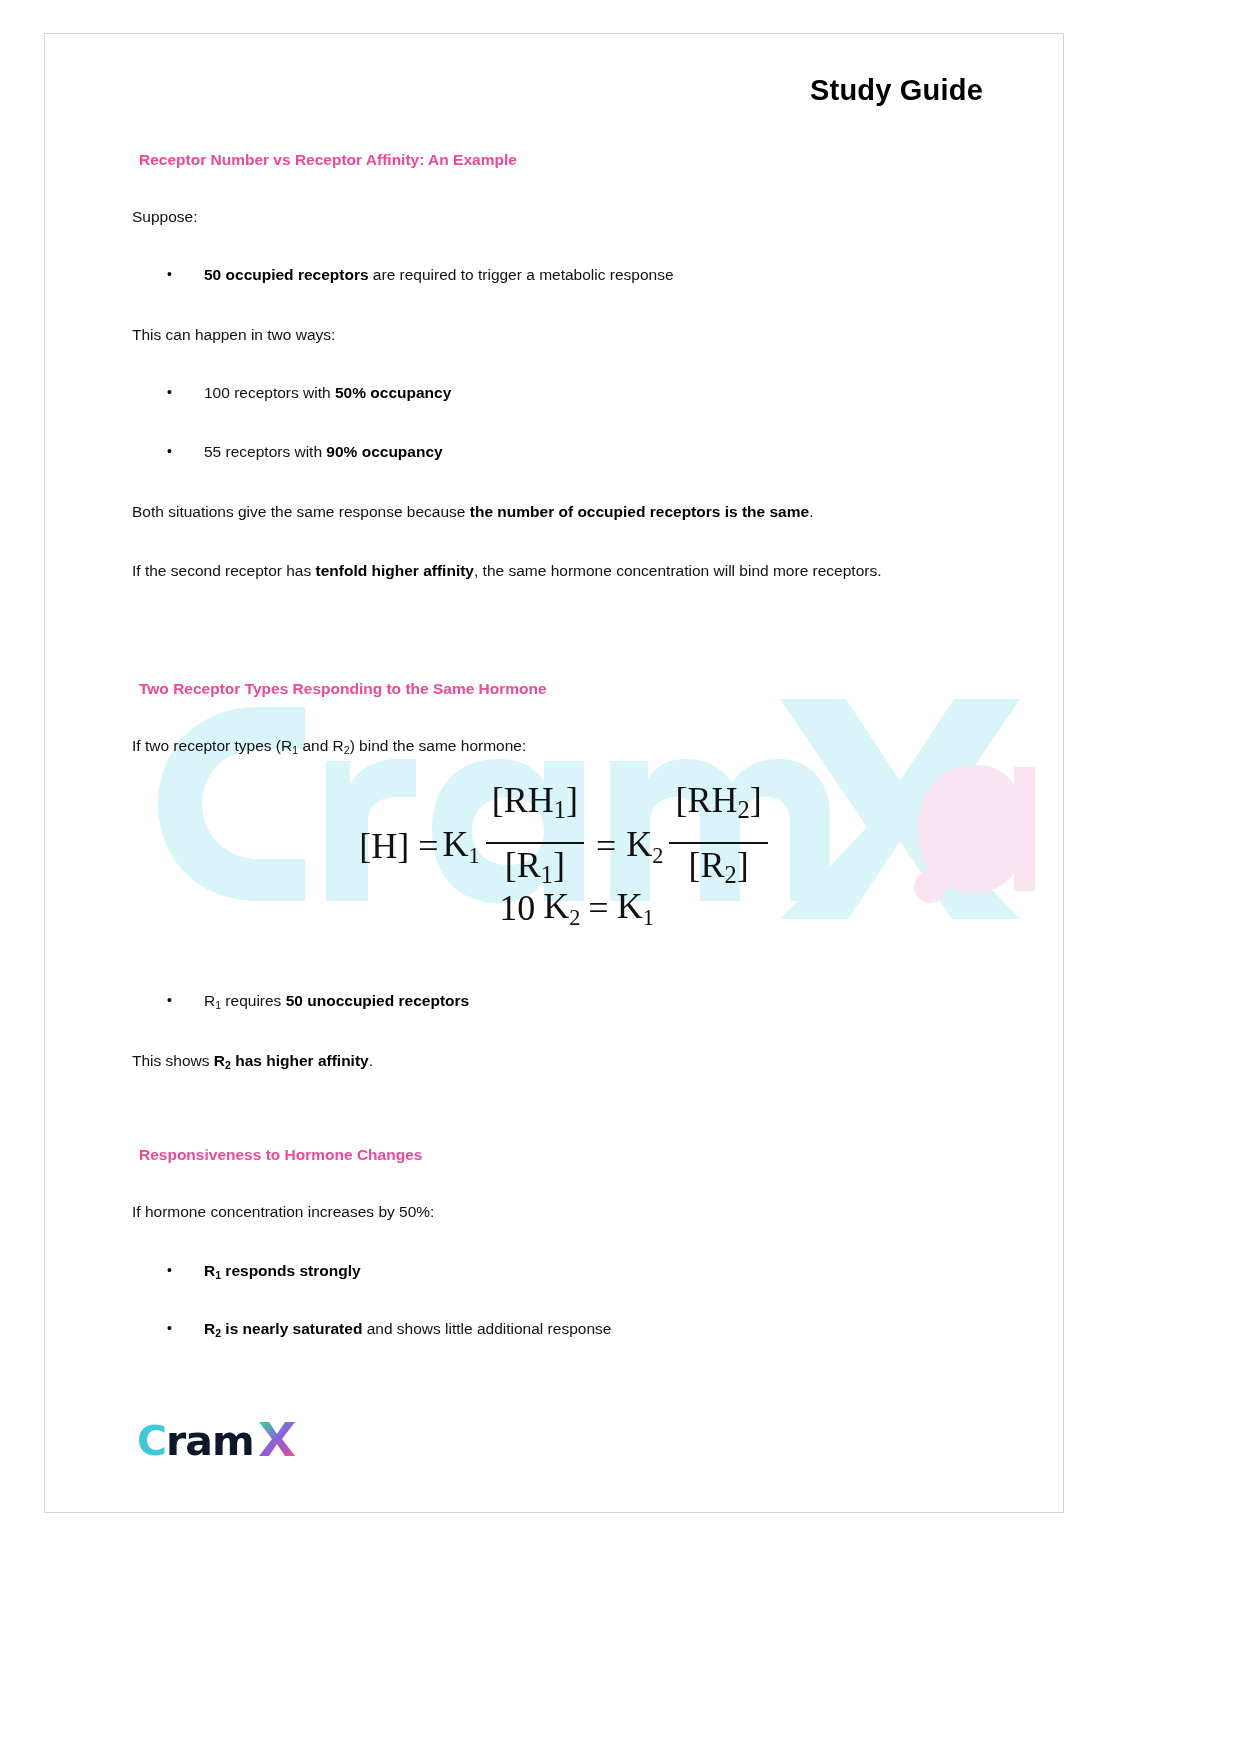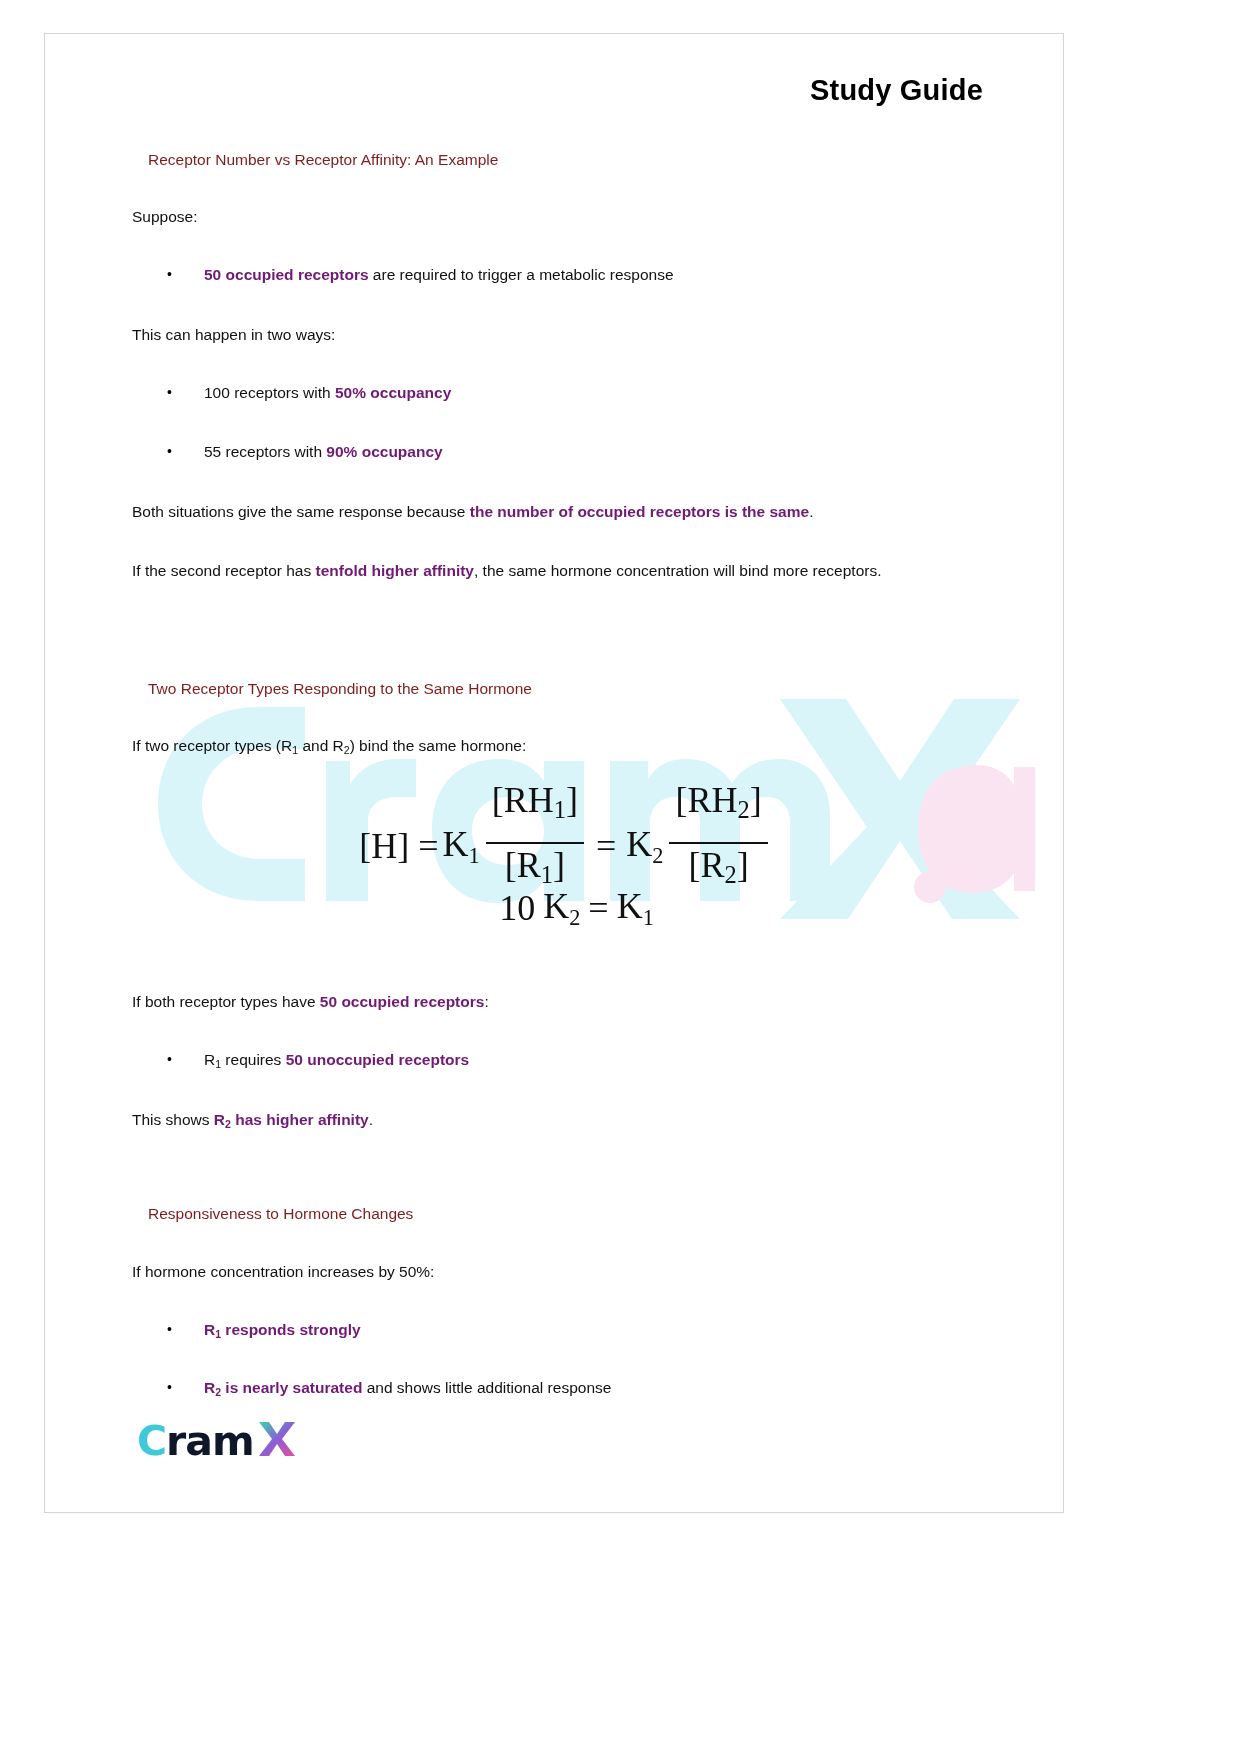--- a/index.html
+++ b/index.html
@@ -58,23 +58,23 @@
   .content {
     position: absolute;
     left: 87px;
     top: 116px;
     width: 865px;
     z-index: 2;
   }
 
   h2.section-heading {
     font-size: 15.5px;
-    font-weight: normal;
-    color: #7f1d1d;
-    margin: 0 0 34px 16px;
+    font-weight: bold;
+    color: #ec4899;
+    margin: 0 0 34px 7px;
     line-height: 1.3;
   }
   h2.section-heading.spaced-top {
     margin-top: 96px;
   }
   h2.section-heading.spaced-top-2 {
     margin-top: 72px;
   }
 
   p.para {
@@ -105,21 +105,21 @@
   }
   ul.bullets li::before {
     content: "\2022";
     position: absolute;
     left: 35px;
     top: 0;
     font-size: 14px;
     color: #000000;
   }
 
-  b, strong { font-weight: bold; color: #701a75; }
+  b, strong { font-weight: bold; color: #000000; }
 
   sub {
     font-size: 0.68em;
     vertical-align: -0.25em;
   }
 
   
   .equation-block {
     position: relative;
     margin: 28px 0 42px 0;
@@ -261,21 +261,20 @@
         </span>
       </div>
       <div class="eq-line-2">
         <span class="eq-tok">10</span>
         <span class="eq-tok"><span>K</span><sub>2</sub></span>
         <span class="eq-tok">=</span>
         <span class="eq-tok"><span>K</span><sub>1</sub></span>
       </div>
     </div>
 
-    <p class="para"><span>If both receptor types have </span><b>50 occupied receptors</b><span>:</span></p>
 
     <ul class="bullets">
       <li><span>R</span><sub>1</sub><span> requires </span><b>50 unoccupied receptors</b></li>
     </ul>
 
     <p class="para"><span>This shows </span><b><span>R</span><sub>2</sub><span> has higher affinity</span></b><span>.</span></p>
 
     <h2 class="section-heading spaced-top-2">Responsiveness to Hormone Changes</h2>
 
     <p class="para">If hormone concentration increases by 50%:</p>

